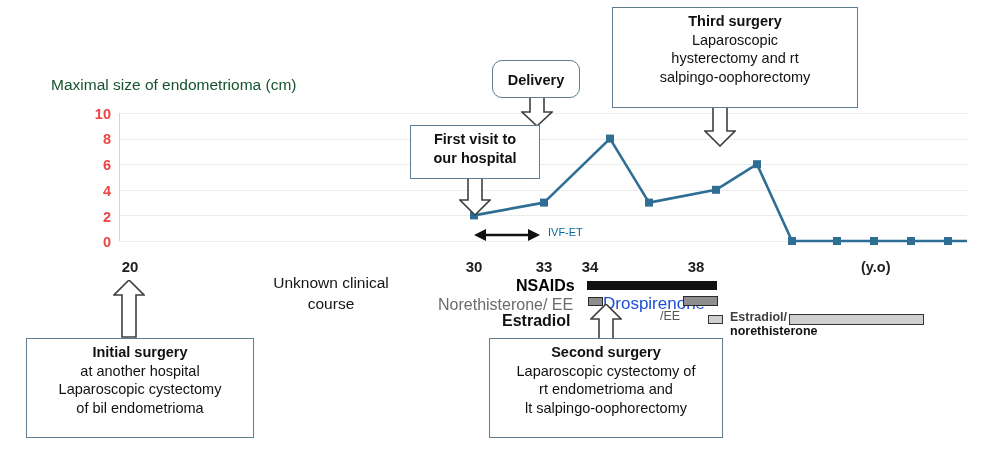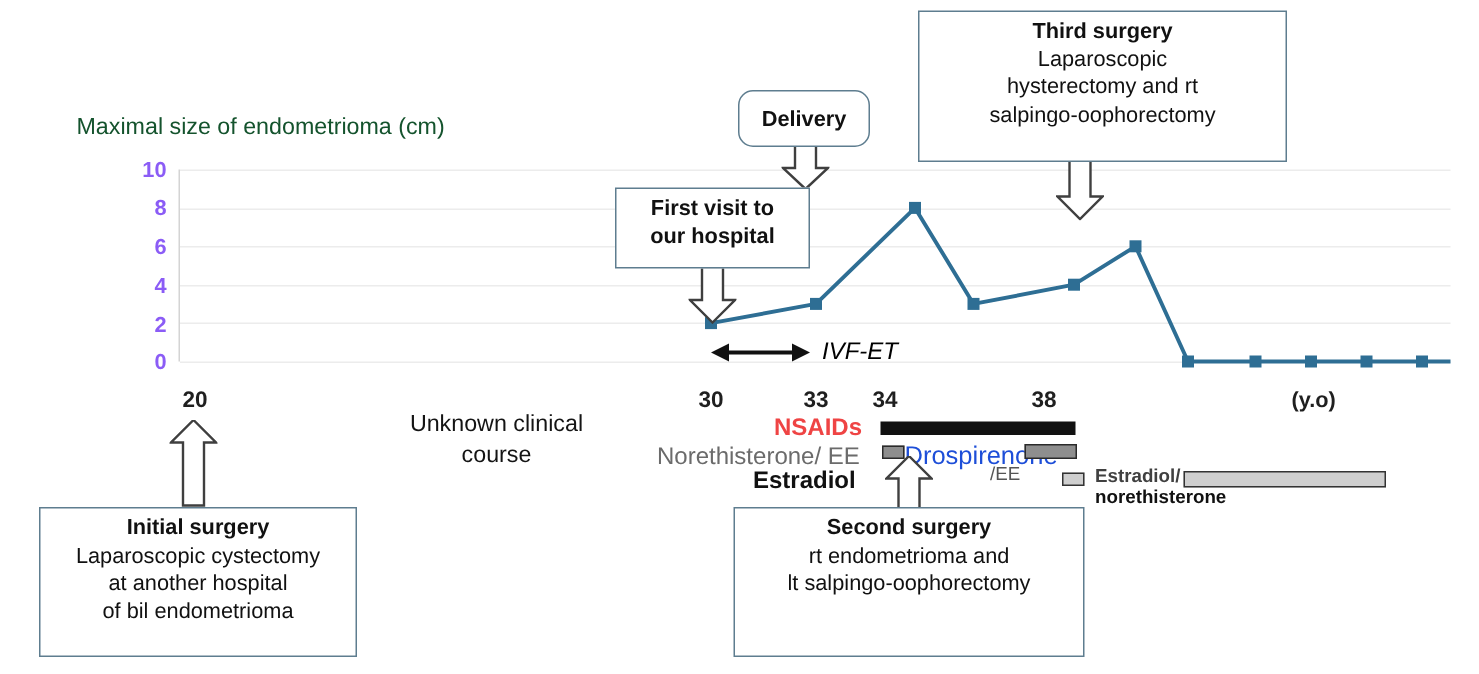--- a/index.html
+++ b/index.html
@@ -20,21 +20,21 @@
     position:absolute;
     left:119px;top:113px;width:848px;height:128px;
     border-left:1.3px solid #d4d4d4;
     box-sizing:border-box;
   }
   .gridline{position:absolute;left:0;right:0;height:1px;background:#ececec;}
 
   .ytick{
     position:absolute;
     width:40px;text-align:right;
-    font-size:14.5px;color:#8b5cf6;
+    font-size:14.5px;color:#ef4444;
     font-weight:600;
     letter-spacing:0px;
   }
 
   .xtick{
     position:absolute;
     font-size:15px;font-weight:700;color:#1f1f1f;
     text-align:center;width:40px;
   }
 
@@ -63,21 +63,21 @@
   .downarrow,.uparrow{position:absolute;z-index:5;}
 
   
   .medlabel{position:absolute;white-space:nowrap;}
   .bar{position:absolute;box-sizing:border-box;}
   .bar-black{background:#111;}
   .bar-gray{background:#8e8e8e;border:1.4px solid #2a2a2a;}
   .bar-ltgray{background:#cfcfcf;border:1.4px solid #333;}
 
   #ivf{
-    position:absolute;font-size:16px;color:#000000;white-space:nowrap;font-style:italic;
+    position:absolute;font-size:11px;color:#0369a1;white-space:nowrap;
   }
   .unknown{
     position:absolute;text-align:center;font-size:15.5px;color:#141414;
     line-height:21px;
   }
   .yo{position:absolute;font-size:14.5px;font-weight:700;color:#1f1f1f;}
 </style>
 </head>
 <body>
 
@@ -159,38 +159,39 @@
     <span class="ln">our hospital</span>
   </div>
   <svg class="downarrow" style="left:459px;top:178px;" width="32" height="38">
     <polygon points="9,0 23,0 23,22 31,22 16,37 1,22 9,22" fill="#ffffff" stroke="#3f3f3f" stroke-width="1.6"></polygon>
   </svg>
 
   <svg class="uparrow" style="left:113px;top:280px;" width="32" height="58">
     <polygon points="16,0 31,15 23,15 23,57 9,57 9,15 1,15" fill="#ffffff" stroke="#3f3f3f" stroke-width="1.6"></polygon>
   </svg>
 
-  <div class="callout" style="left:26px;top:338px;width:212px;height:100px;">
+  <div class="callout" style="left:26px;top:338px;width:228px;height:100px;">
     <span class="hd">Initial surgery</span>
+    <span class="ln">at another hospital</span>
     <span class="ln">Laparoscopic cystectomy</span>
-    <span class="ln">at another hospital</span>
     <span class="ln">of bil endometrioma</span>
   </div>
 
   <svg class="uparrow" style="left:590px;top:304px;" width="32" height="38">
     <polygon points="16,0 31,15 23,15 23,37 9,37 9,15 1,15" fill="#ffffff" stroke="#3f3f3f" stroke-width="1.6"></polygon>
   </svg>
 
   <div class="callout" style="left:489px;top:338px;width:234px;height:100px;">
     <span class="hd">Second surgery</span>
+    <span class="ln">Laparoscopic cystectomy of</span>
     <span class="ln">rt endometrioma and</span>
     <span class="ln">lt salpingo-oophorectomy</span>
   </div>
 
-  <div class="medlabel" style="left:516px;top:277px;font-size:16px;font-weight:700;color:#ef4444;">NSAIDs</div>
+  <div class="medlabel" style="left:516px;top:277px;font-size:16px;font-weight:700;color:#000000;">NSAIDs</div>
   <div class="bar bar-black" style="left:587px;top:281px;width:130px;height:9px;"></div>
 
   <div class="medlabel" style="left:438px;top:296px;font-size:16px;color:#6b6b6b;">Norethisterone/ EE</div>
   <div class="bar bar-gray" style="left:588px;top:297px;width:15px;height:9px;"></div>
 
   <div class="medlabel" style="left:603px;top:294px;font-size:17px;color:#1d4ed8;">Drospirenone</div>
   <div class="medlabel" style="left:660px;top:309px;font-size:12.5px;color:#555;">/EE</div>
   <div class="bar bar-gray" style="left:683px;top:296px;width:35px;height:10px;"></div>
 
   <div class="medlabel" style="left:502px;top:312px;font-size:16px;font-weight:700;color:#111;">Estradiol</div>

